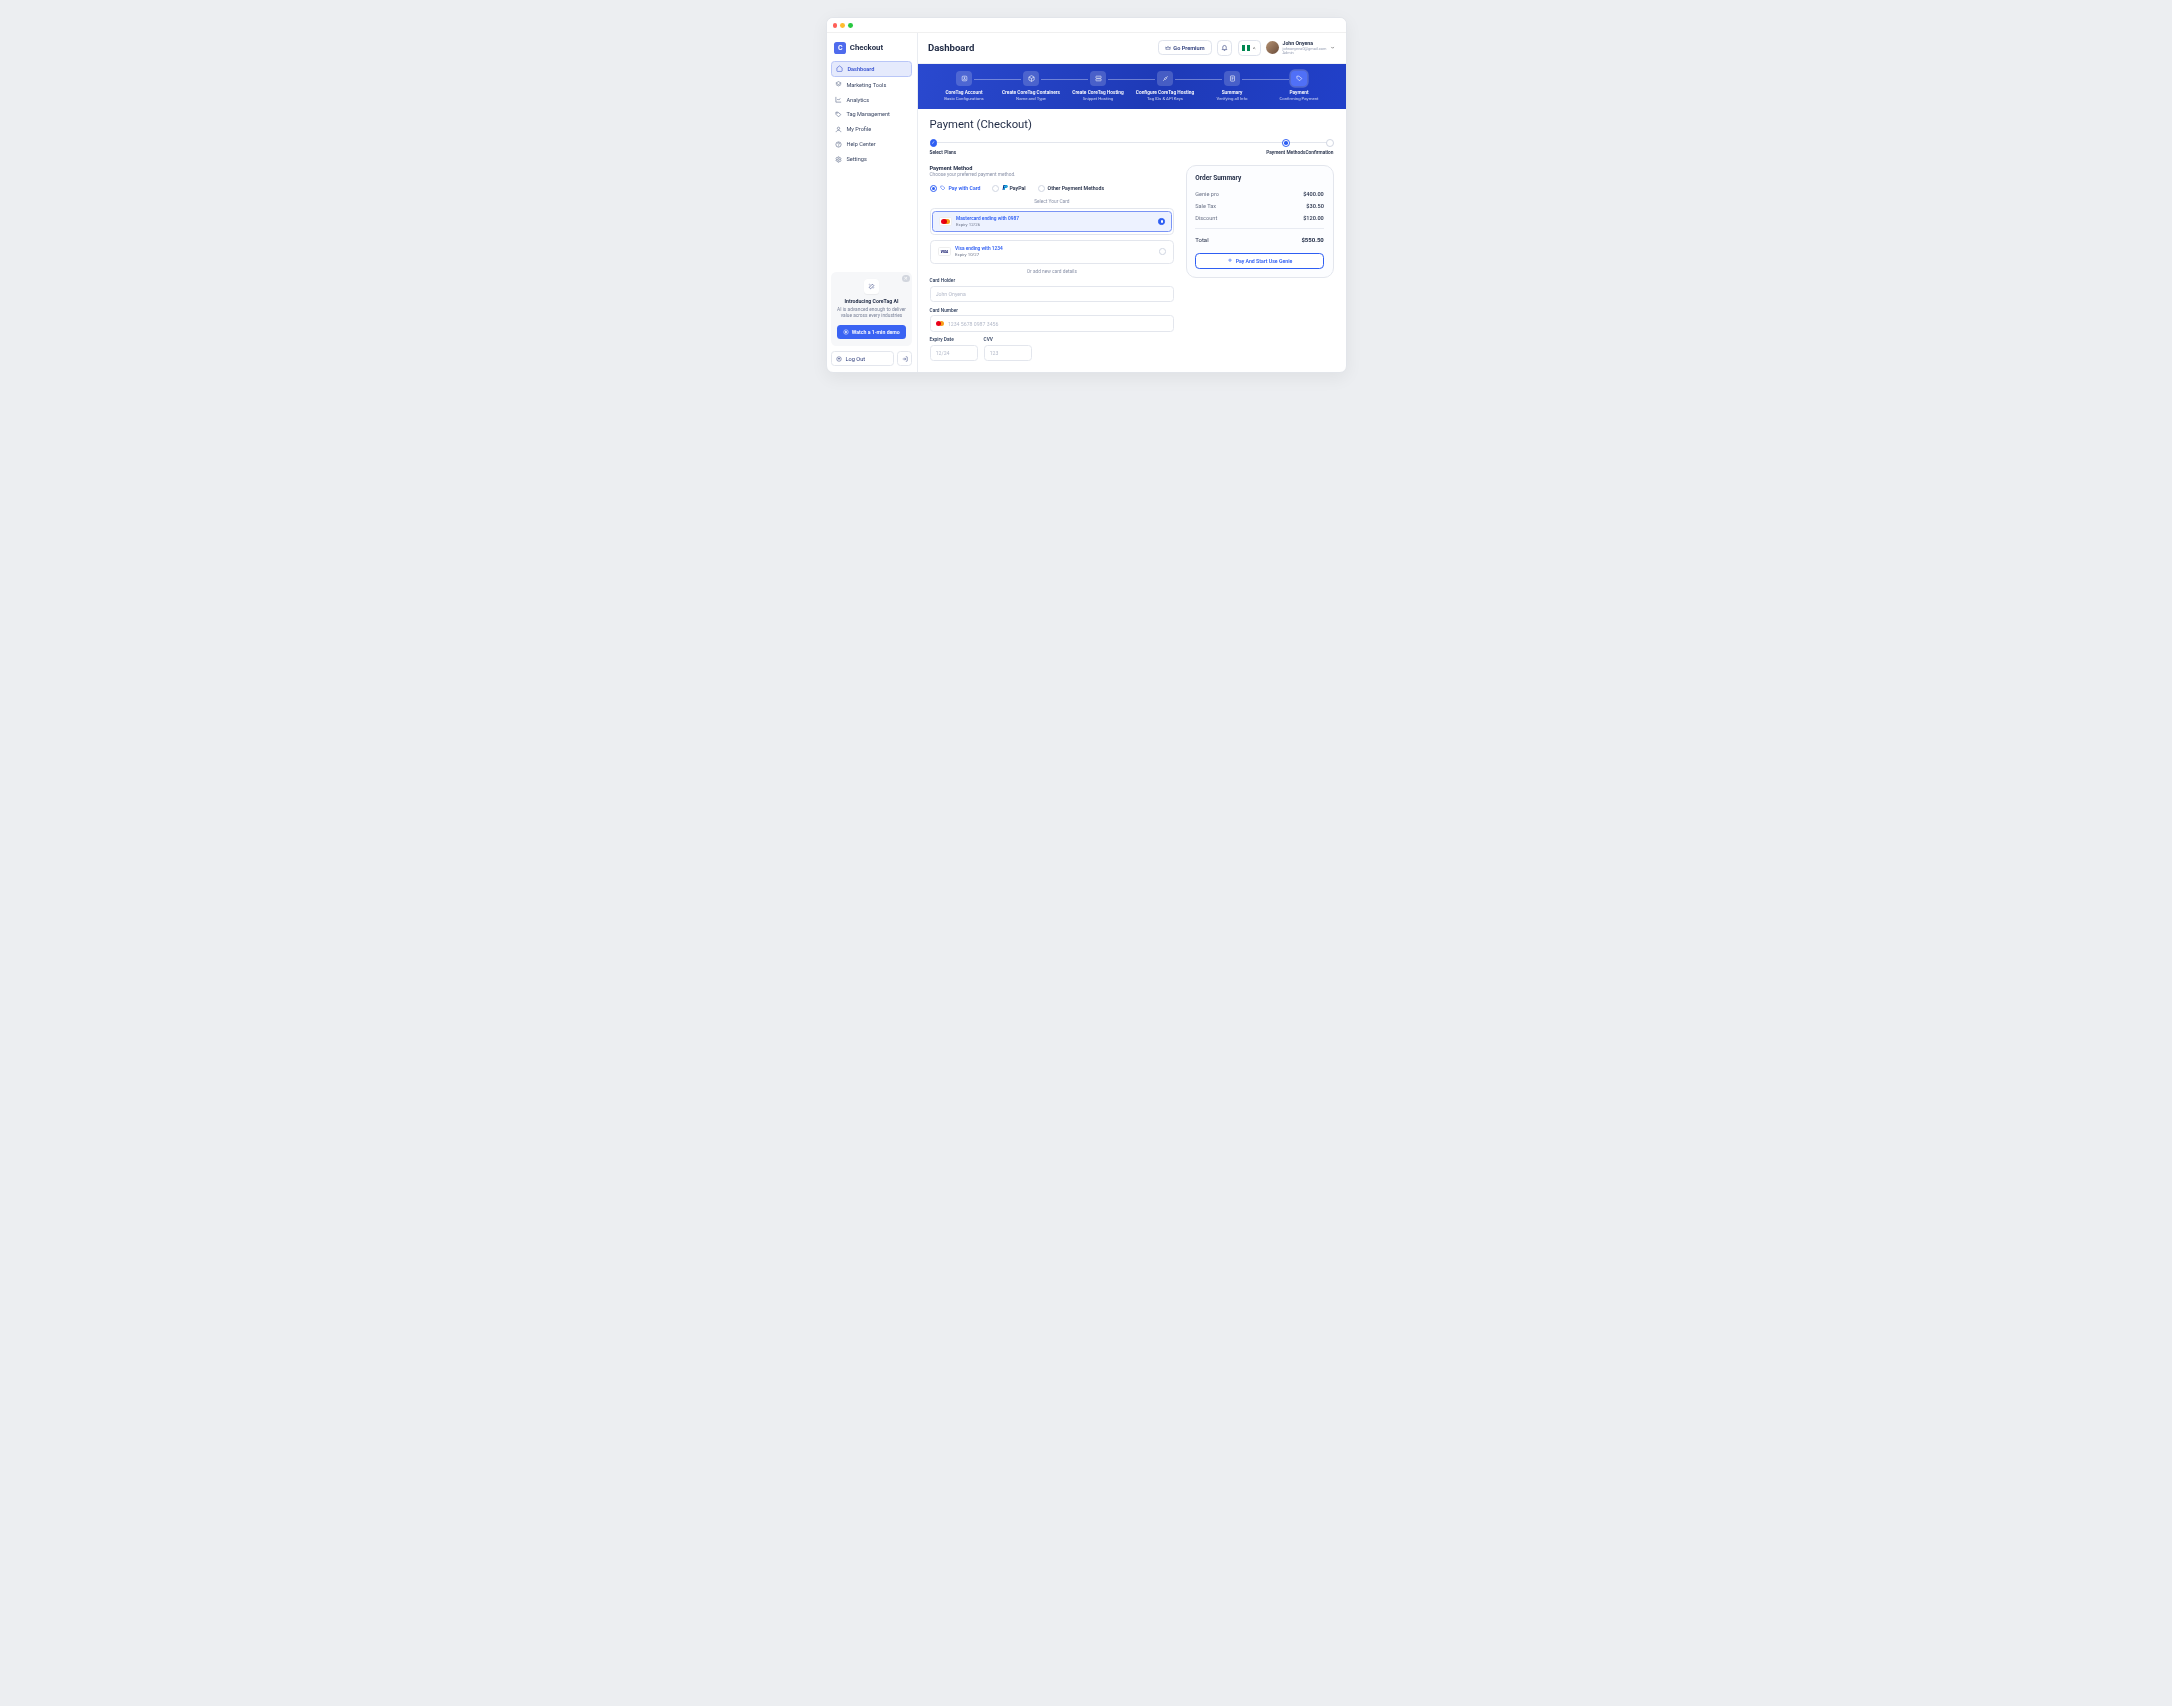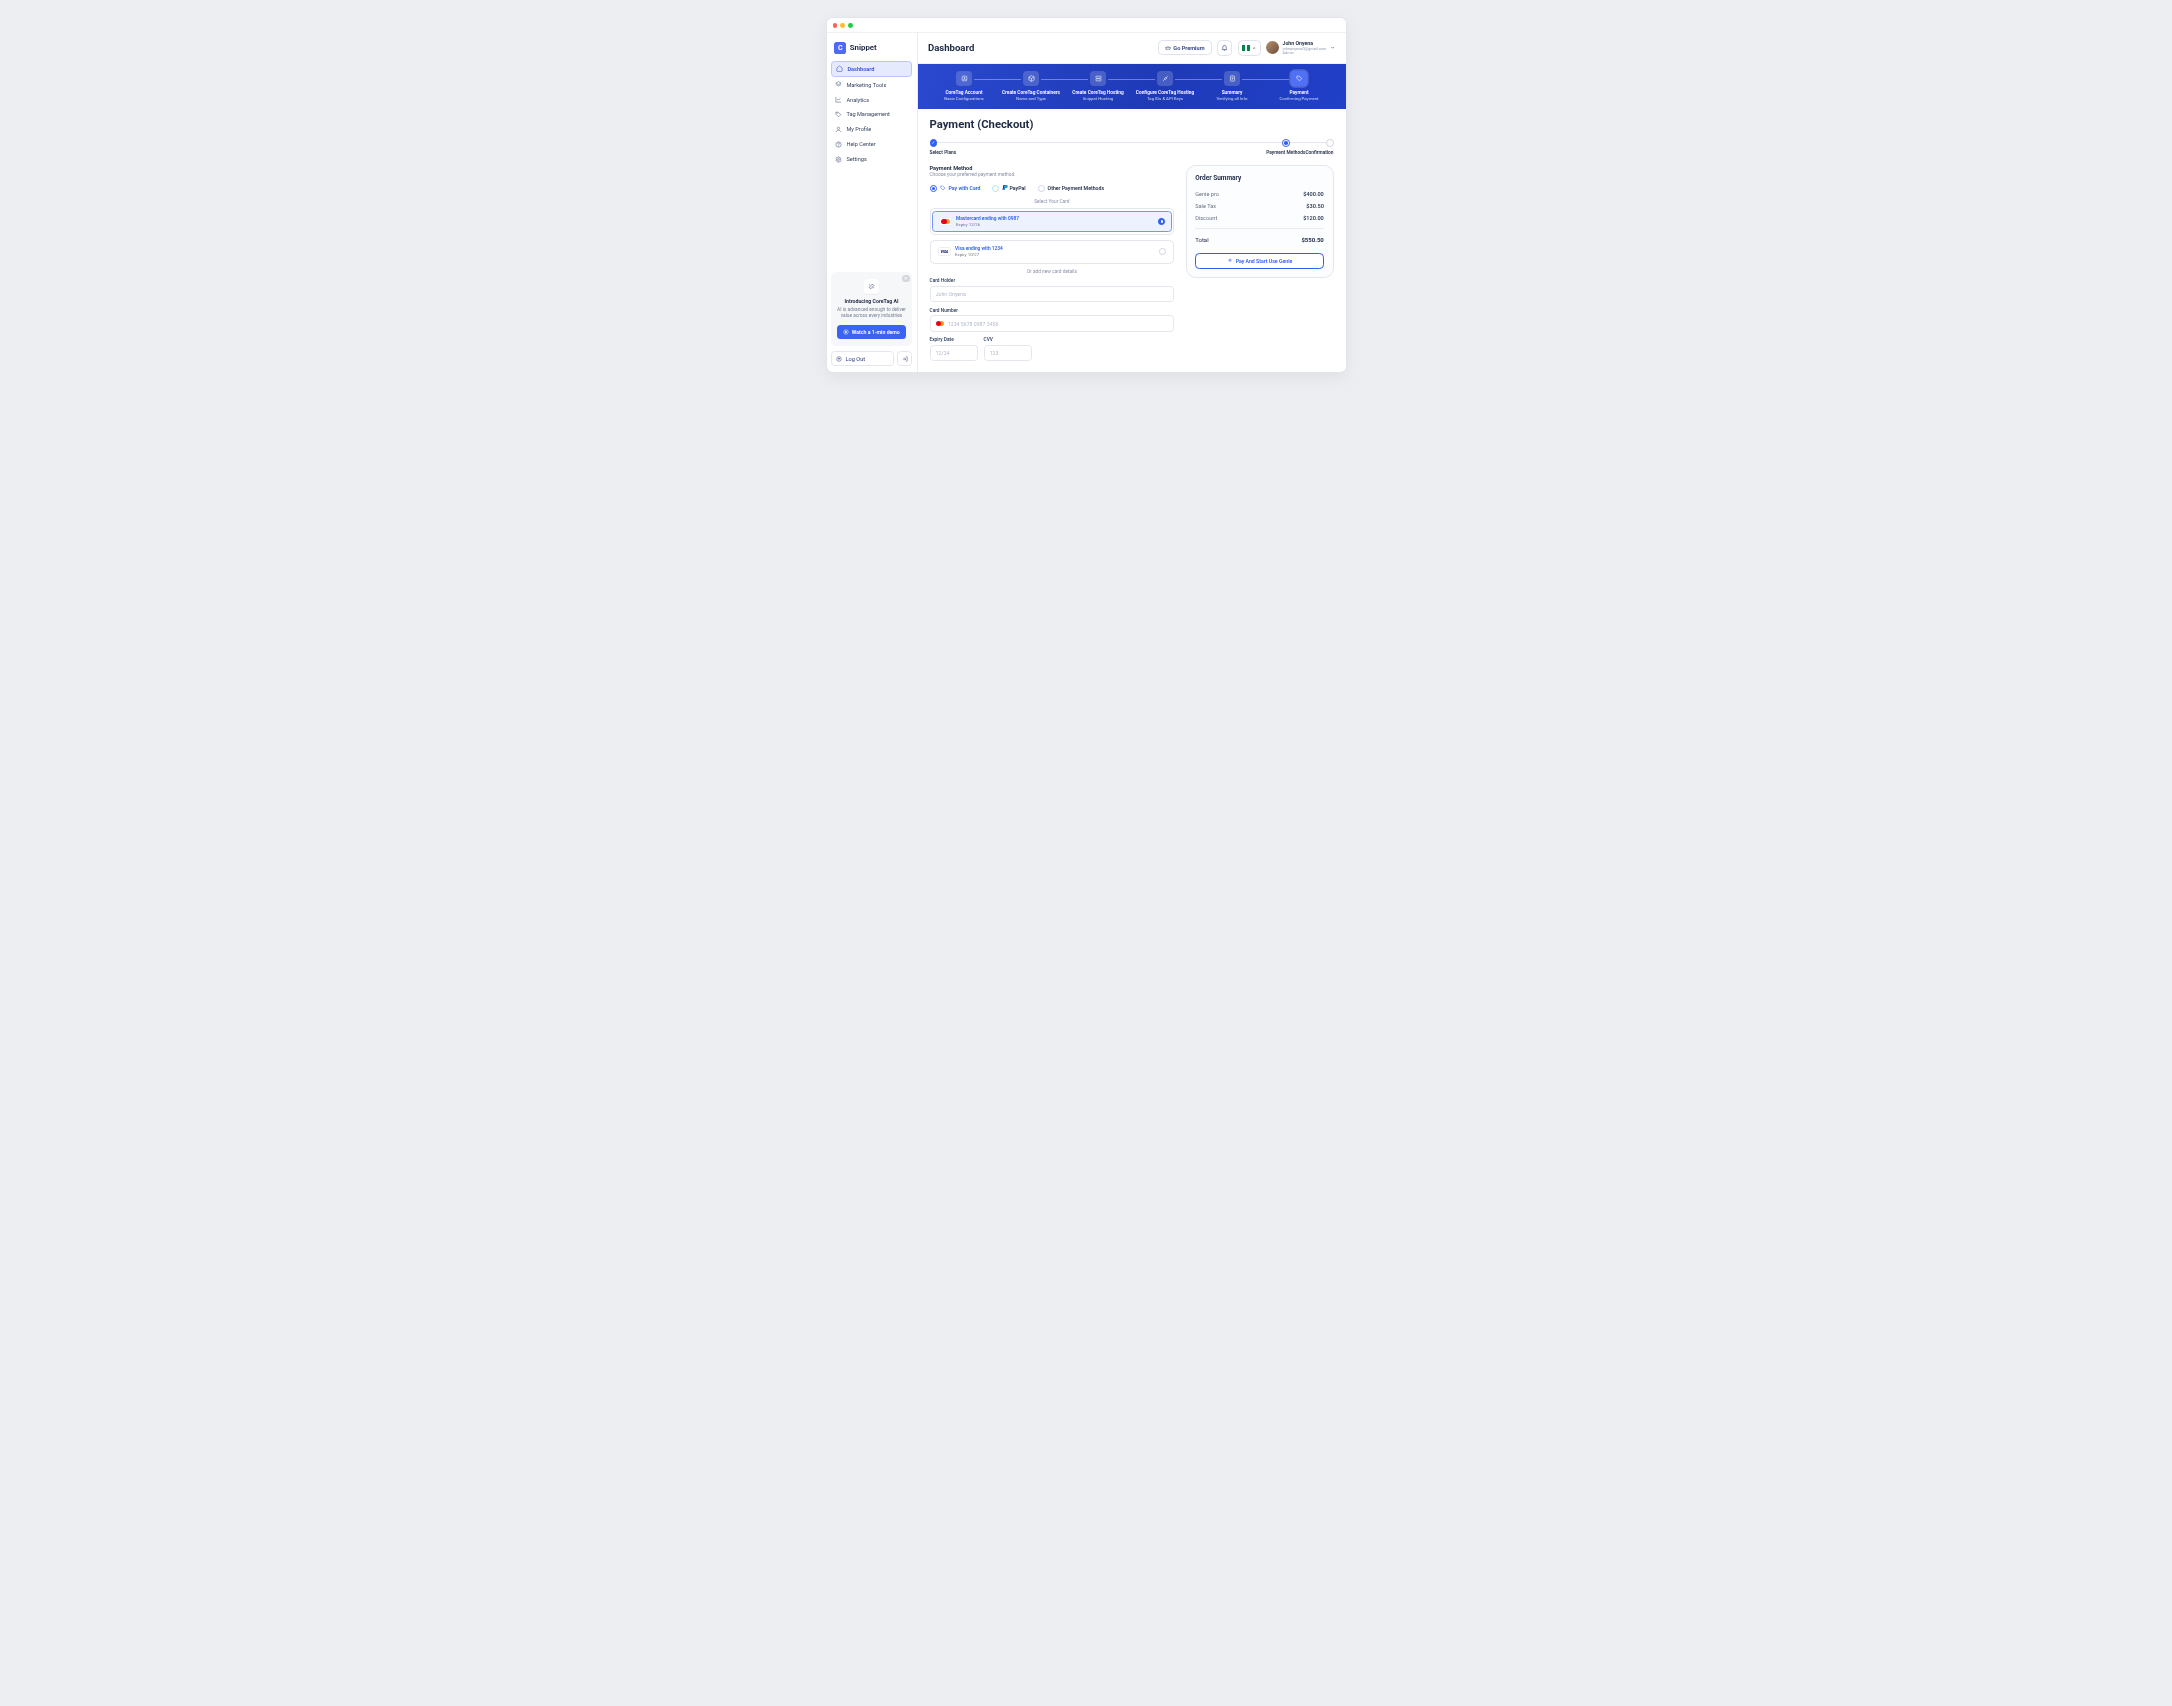--- a/index.html
+++ b/index.html
@@ -45,21 +45,21 @@
 .user-role { font-size: 3.9px; color: #98a0b5; }
 .stepper { display: flex; align-items: flex-start; justify-content: space-between; background: linear-gradient(110deg,#2a49cf,#1e3ab7 55%,#2140c9); padding: 7px 13px 7.8px; position: relative; }
 .step { display: flex; flex-direction: column; align-items: center; text-align: center; flex: 1; position: relative; }
 .step:not(:last-child)::after { content:''; position:absolute; top:8.7px; left:calc(50% + 9.6px); right:calc(-50% + 9.6px); height:0.4px; background:rgba(255,255,255,0.35); }
 .step-icon { width: 15.6px; height: 15.6px; border-radius: 3.9px; background: rgba(255,255,255,0.18); display: flex; align-items: center; justify-content: center; color: #fff; position: relative; margin-bottom: 3.5px; }
 .step-icon::before{content:'';position:absolute;top:-2.6px;right:-2.6px;width:15.6px;height:15.6px;border-radius:3.9px;background:rgba(255,255,255,0.12);z-index:-1}
 .step.active .step-icon { background: #5070f7; box-shadow: 0 0 0 1.7px rgba(255,255,255,0.22); }
 .step-title { font-size: 4.8px; font-weight: 600; color: #fff; }
 .step-sub { font-size: 4.3px; color: rgba(255,255,255,0.75); margin-top: 0.9px; }
 .content { flex: 1; overflow: auto; padding: 9.6px 12px; }
-.section-title { font-size: 11.3px; font-weight: 700; color: #1f2a44; margin-bottom: 7.8px; }
+.section-title { font-size: 11.3px; font-weight: 400; color: #1f2a44; margin-bottom: 7.8px; }
 .progress { display: flex; align-items: center; justify-content: space-between; margin-bottom: 9.6px; position: relative; }
 .progress::before{content:'';position:absolute;top:3.5px;left:4.3px;right:4.3px;height:0.4px;background:#e3e6ed;z-index:0}
 .pstep { display: flex; flex-direction: column; align-items: center; z-index: 1; }
 .pstep.left{align-items:flex-start}.pstep.right{align-items:flex-end}
 .pdot { width: 7.8px; height: 7.8px; border-radius: 50%; border: 0.9px solid #cfd4e0; background: #fff; display: flex; align-items: center; justify-content: center; }
 .pdot.done { background: #2e5ef3; border-color: #2e5ef3; color: #fff; font-size: 4.3px; }
 .pdot.current { border-color: #2e5ef3; }
 .pdot.current::after{content:'';width:3.5px;height:3.5px;border-radius:50%;background:#2e5ef3}
 .plabel { font-size: 4.8px; font-weight: 600; color: #1f2a44; margin-top: 3.5px; }
 .layout { display: flex; gap: 11.3px; }
@@ -111,21 +111,21 @@
 <div class="window">
   <div class="titlebar">
     <div class="dot red"></div>
     <div class="dot yellow"></div>
     <div class="dot green"></div>
   </div>
   <div class="app">
     <aside class="sidebar">
       <div class="brand">
         <div class="brand-logo">C</div>
-        <div class="brand-name">Snippet</div>
+        <div class="brand-name">Checkout</div>
       </div>
       <nav class="nav">
         <div class="nav-item active">
           <svg class="nav-icon" viewBox="0 0 24 24" fill="none" stroke="currentColor" stroke-width="2">
               <path d="M3 10l9-7 9 7v10a2 2 0 0 1-2 2H5a2 2 0 0 1-2-2z"></path>
             </svg>
           <span>Dashboard</span>
         </div>
         <div class="nav-item">
           <svg class="nav-icon" viewBox="0 0 24 24" fill="none" stroke="currentColor" stroke-width="2">

